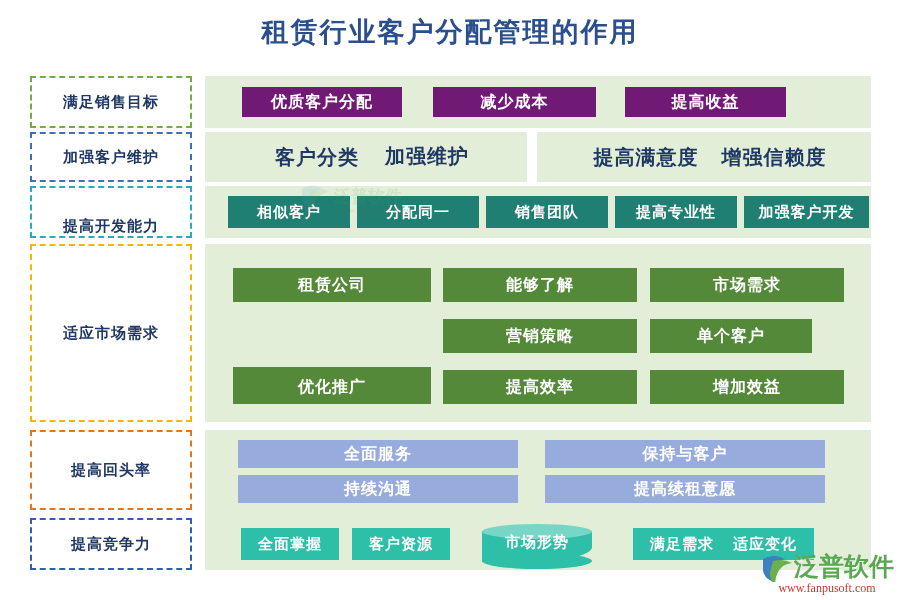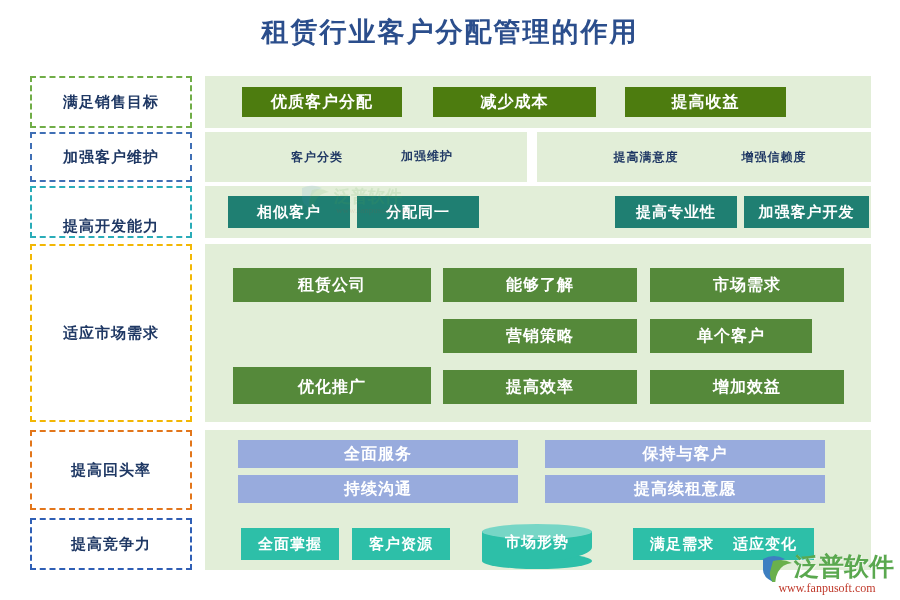--- a/index.html
+++ b/index.html
@@ -35,30 +35,30 @@
   
   .chip{
     position:absolute;
     display:flex;align-items:center;justify-content:center;
     box-sizing:border-box;
     font-weight:bold;
     color:#ffffff;
     letter-spacing:1px;
     white-space:nowrap;
   }
-  .chip-blue{background:#4d7c0f;font-size:16px;}
+  .chip-blue{background:#701a75;font-size:16px;}
   .chip-darkteal{background:#1f7f72;font-size:15px;}
   .chip-green{background:#55893a;font-size:16px;}
   .chip-peri{background:#98abdd;font-size:16px;}
   .chip-teal{background:#2dbfa8;font-size:15px;}
 
   .plain-text{
     position:absolute;
     display:flex;align-items:center;justify-content:center;
-    font-size:12px;font-weight:bold;color:#1f3864;
+    font-size:20px;font-weight:bold;color:#1f3864;
     letter-spacing:1px;white-space:nowrap;
   }
 
   
   .cylinder{
     position:absolute;
   }
   .cyl-body{
     position:absolute;left:0;top:7px;width:100%;height:30px;
     background:#2dbfa8;
@@ -143,20 +143,23 @@
 
   <div class="label-box" style="top:186px;height:52px;border:2px dashed #2aacb8;align-items:flex-end;">
     <span>提高开发能力</span>
   </div>
   <div class="panel" style="left:205px;top:186px;width:666px;height:52px;">
     <div class="chip chip-darkteal" style="left:23px;top:10px;width:122px;height:32px;">
       <span>相似客户</span>
     </div>
     <div class="chip chip-darkteal" style="left:152px;top:10px;width:122px;height:32px;">
       <span>分配同一</span>
+    </div>
+    <div class="chip chip-darkteal" style="left:281px;top:10px;width:122px;height:32px;">
+      <span>销售团队</span>
     </div>
     <div class="chip chip-darkteal" style="left:539px;top:10px;width:125px;height:32px;">
       <span>加强客户开发</span>
     </div>
     <div class="chip chip-darkteal" style="left:410px;top:10px;width:122px;height:32px;">
       <span>提高专业性</span>
     </div>
   </div>
 
   <div class="label-box" style="top:244px;height:178px;border:2px dashed #f2b705;">

